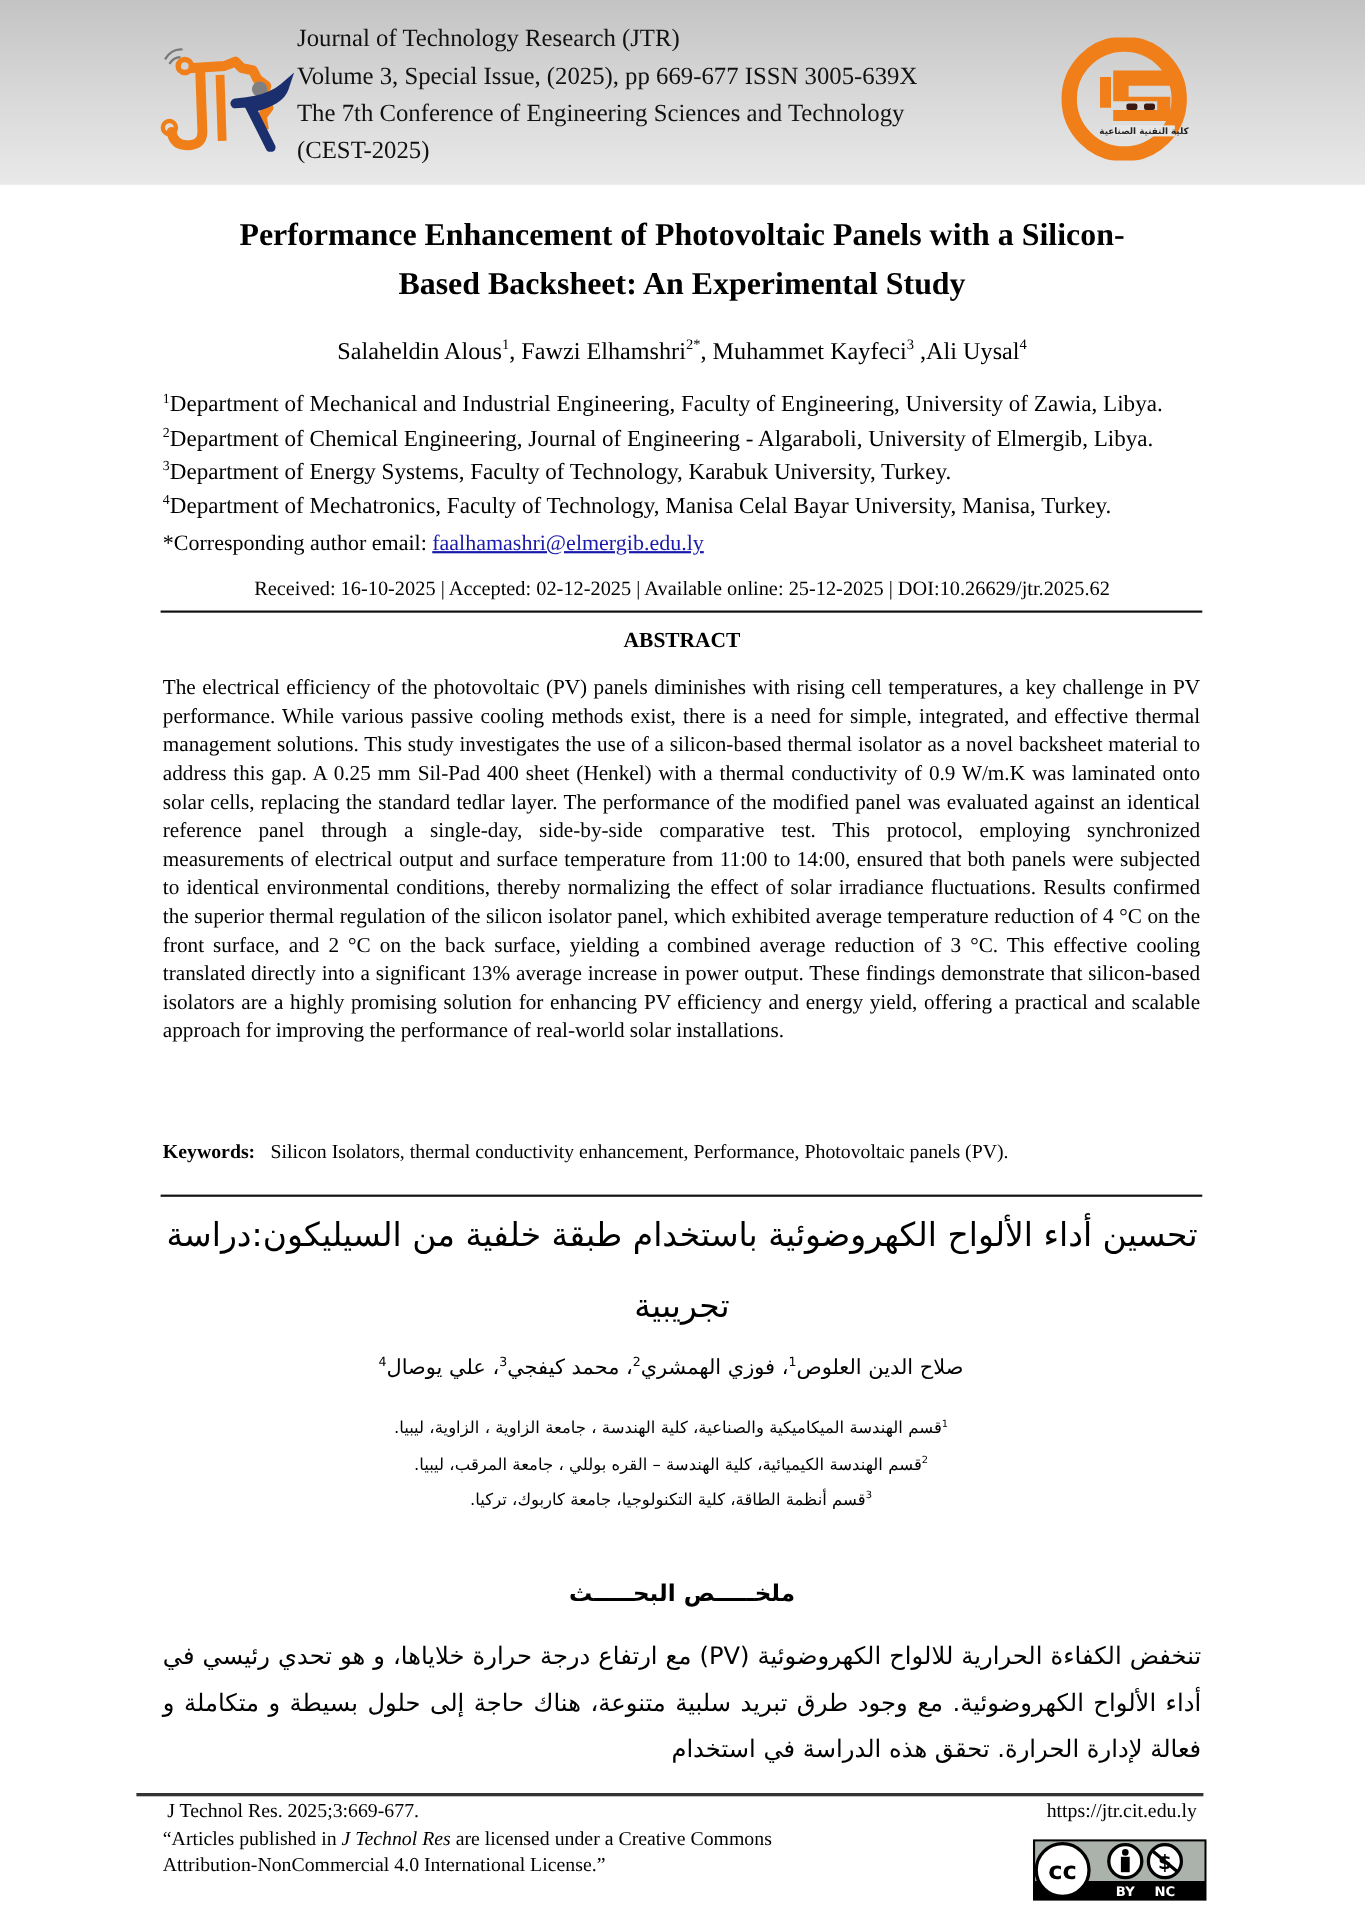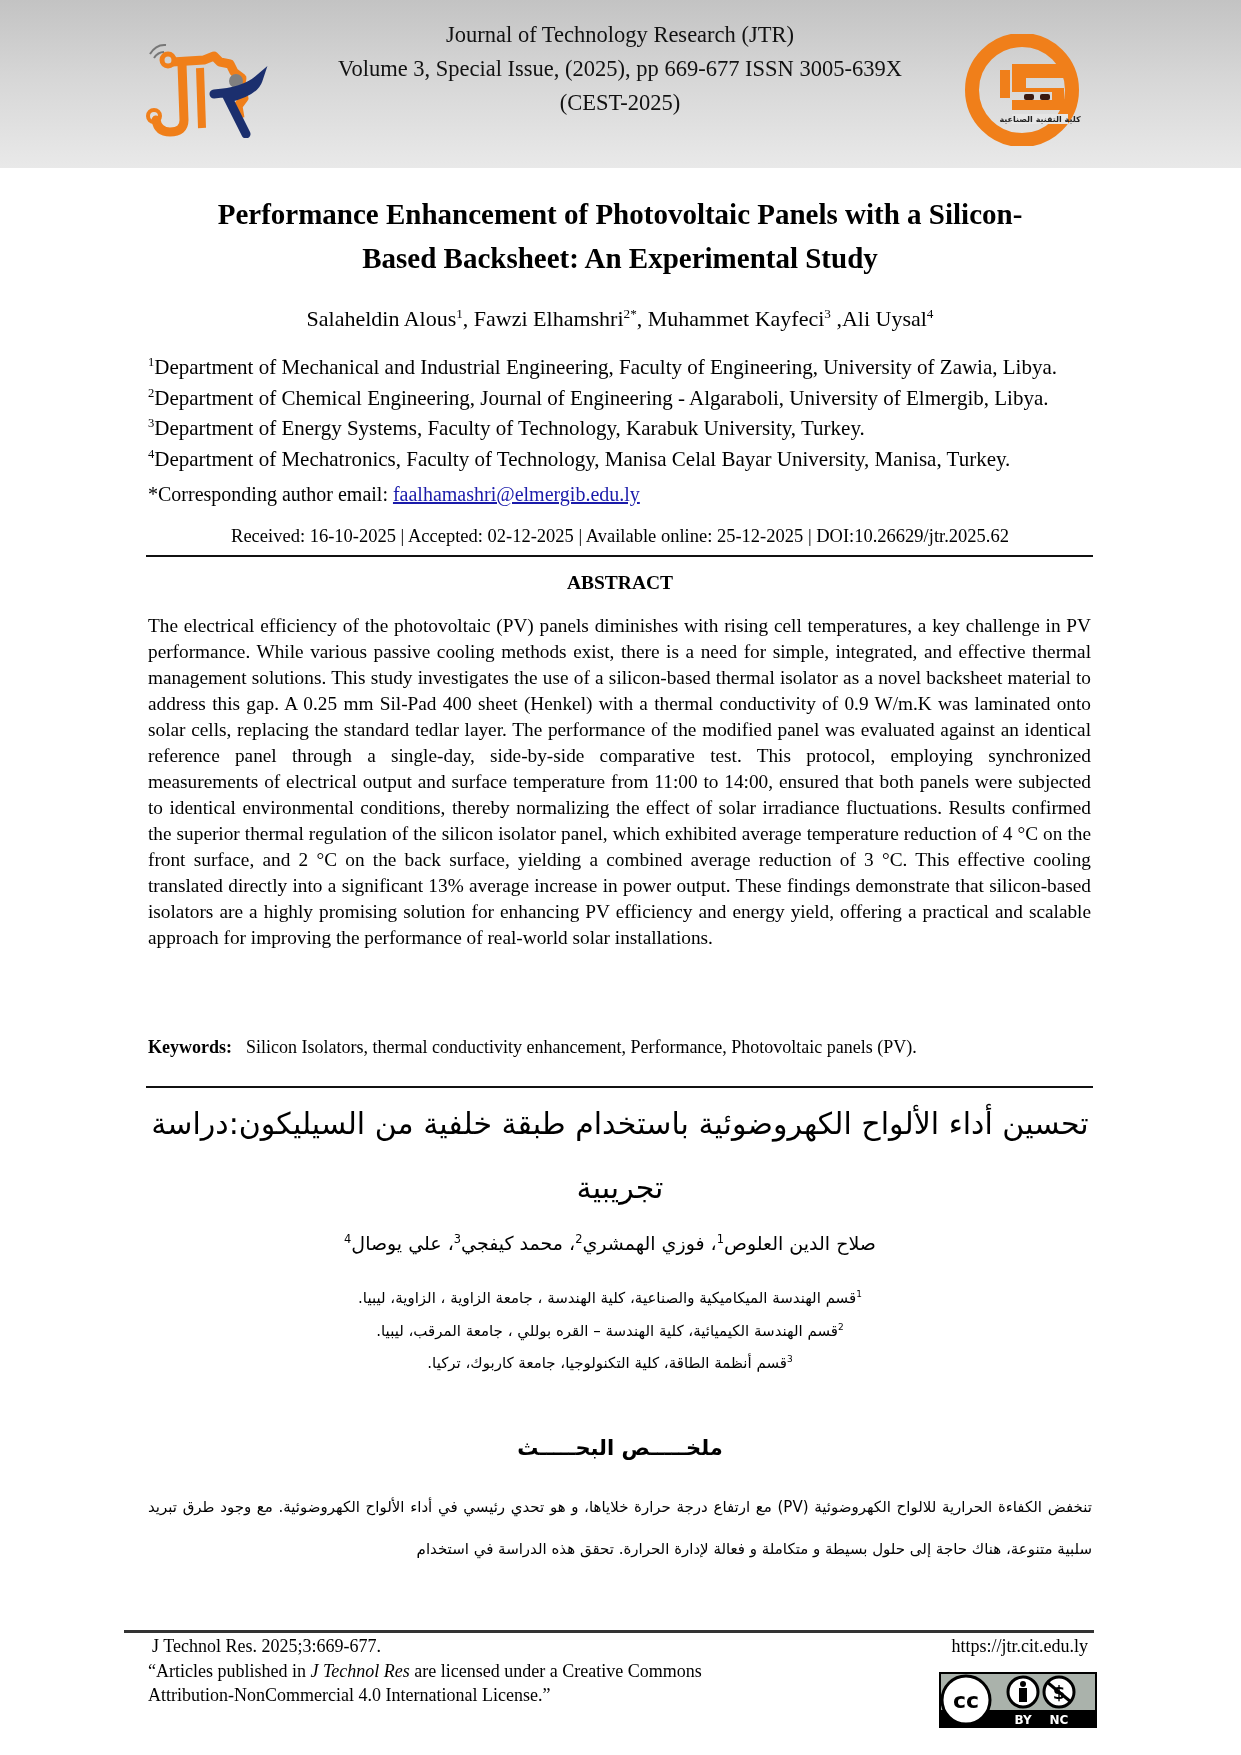--- a/index.html
+++ b/index.html
@@ -6,21 +6,21 @@
     body {
       width: 1241px; height: 1755px; position: relative; overflow: hidden;
       font-family: "Liberation Serif", "DejaVu Serif", serif; color: #000;
     }
     .header {
       position: absolute; left: 0; top: 0; width: 1241px; height: 168px;
       background: linear-gradient(180deg, #c3c3c3 0%, #d6d6d6 45%, #e9e9e9 100%);
     }
     .header-text {
       position: absolute; left: 270px; width: 700px; top: 18px;
-      text-align: center; font-size: 22.5px; line-height: 34px; color: #111;
+      font-size: 22.5px; line-height: 34px; color: #111;
     }
     .logo-jtr { position: absolute; left: 144px; top: 38px; width: 128px; height: 100px; }
     .logo-cit { position: absolute; left: 960px; top: 34px; width: 128px; height: 112px; }
 
     .title {
       position: absolute; left: 120px; width: 1000px; top: 192px;
       text-align: center; font-weight: bold; font-size: 29px; line-height: 44px;
     }
     .authors {
       position: absolute; left: 120px; width: 1000px; top: 306px;
@@ -68,21 +68,21 @@
       font-size: 15px; line-height: 32.5px;
     }
     .ar-abstract-title {
       position: absolute; left: 120px; width: 1000px; top: 1436px;
       text-align: center; direction: rtl; font-family: "DejaVu Sans", sans-serif;
       font-weight: bold; font-size: 21px; letter-spacing: 1px;
     }
     .ar-body {
       position: absolute; left: 148px; width: 944px; top: 1486px;
       direction: rtl; text-align: justify; font-family: "DejaVu Sans", sans-serif;
-      font-size: 15px; line-height: 42px;
+      font-size: 22px; line-height: 42px;
     }
 
     .footer-rule { position: absolute; left: 124px; top: 1630px; width: 970px; height: 3px; background: #333; }
     .footer-cite { position: absolute; left: 152px; top: 1636px; font-size: 18px; }
     .footer-url { position: absolute; right: 153px; top: 1636px; font-size: 18px; }
     .footer-license { position: absolute; left: 148px; top: 1659px; font-size: 18px; line-height: 24px; }
     .cc-badge { position: absolute; left: 939px; top: 1672px; width: 158px; height: 56px; }
   </style>
 </head>
 <body>
@@ -95,20 +95,21 @@
     <path d="M28 24 L60 22 L70 18 L76 24 L86 26 L90 34 L98 40 L96 50 L100 60 L94 68 L96 80" stroke="#f07f1a" stroke-width="9" fill="none" stroke-linejoin="round"></path>
     <path d="M38 26 L40 82 q0 12 -14 12 q-12 0 -14 -12" stroke="#f07f1a" stroke-width="9" fill="none" stroke-linecap="round"></path>
     <circle cx="10" cy="78" r="6" fill="none" stroke="#f07f1a" stroke-width="4"></circle>
     <path d="M56 30 L58 90" stroke="#f07f1a" stroke-width="8" fill="none"></path>
     <circle cx="92" cy="43" r="7" fill="#808080"></circle>
     <path d="M70 56 q30 -2 44 -14 q-4 12 -30 18 q10 20 18 36" stroke="#1b2f6e" stroke-width="9" fill="none" stroke-linecap="round"></path>
   </svg>
   <div class="header-text">
     <div>Journal of Technology Research (JTR)</div>
     <div>Volume 3, Special Issue, (2025), pp 669-677 ISSN 3005-639X</div>
+    <div>The 7th Conference of Engineering Sciences and Technology</div>
     <div>(CEST-2025)</div>
   </div>
   <svg class="logo-cit" viewBox="0 0 128 112">
     <circle cx="62" cy="56" r="50" fill="none" stroke="#f07f1a" stroke-width="14"></circle>
     <path d="M40 36 h10 v28 h-10 z" fill="#f07f1a"></path>
     <path d="M52 30 h52 v14 h-38 v10 h38 v22 h-52 v-10 h40 v-8 h-40 z" fill="#f07f1a"></path>
     <rect x="64" y="60" width="10" height="6" rx="2" fill="#3a1a10"></rect>
     <rect x="80" y="60" width="10" height="6" rx="2" fill="#3a1a10"></rect>
     <rect x="52" y="80" width="56" height="10" fill="#e6e6e6"></rect>
     <text x="80" y="88" font-size="8" text-anchor="middle" fill="#222" font-family="DejaVu Sans, sans-serif" font-weight="bold">كلية التقنية الصناعية</text>

